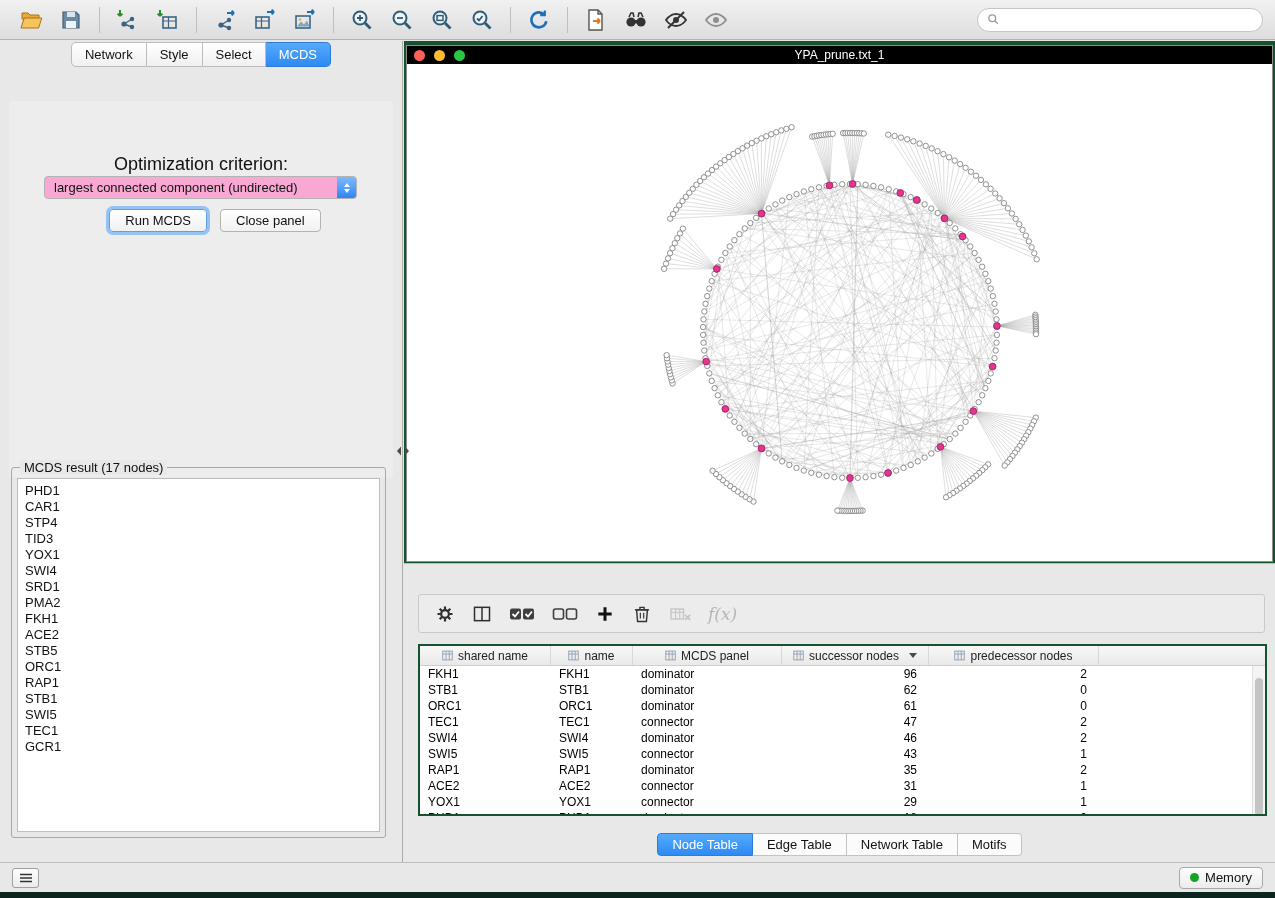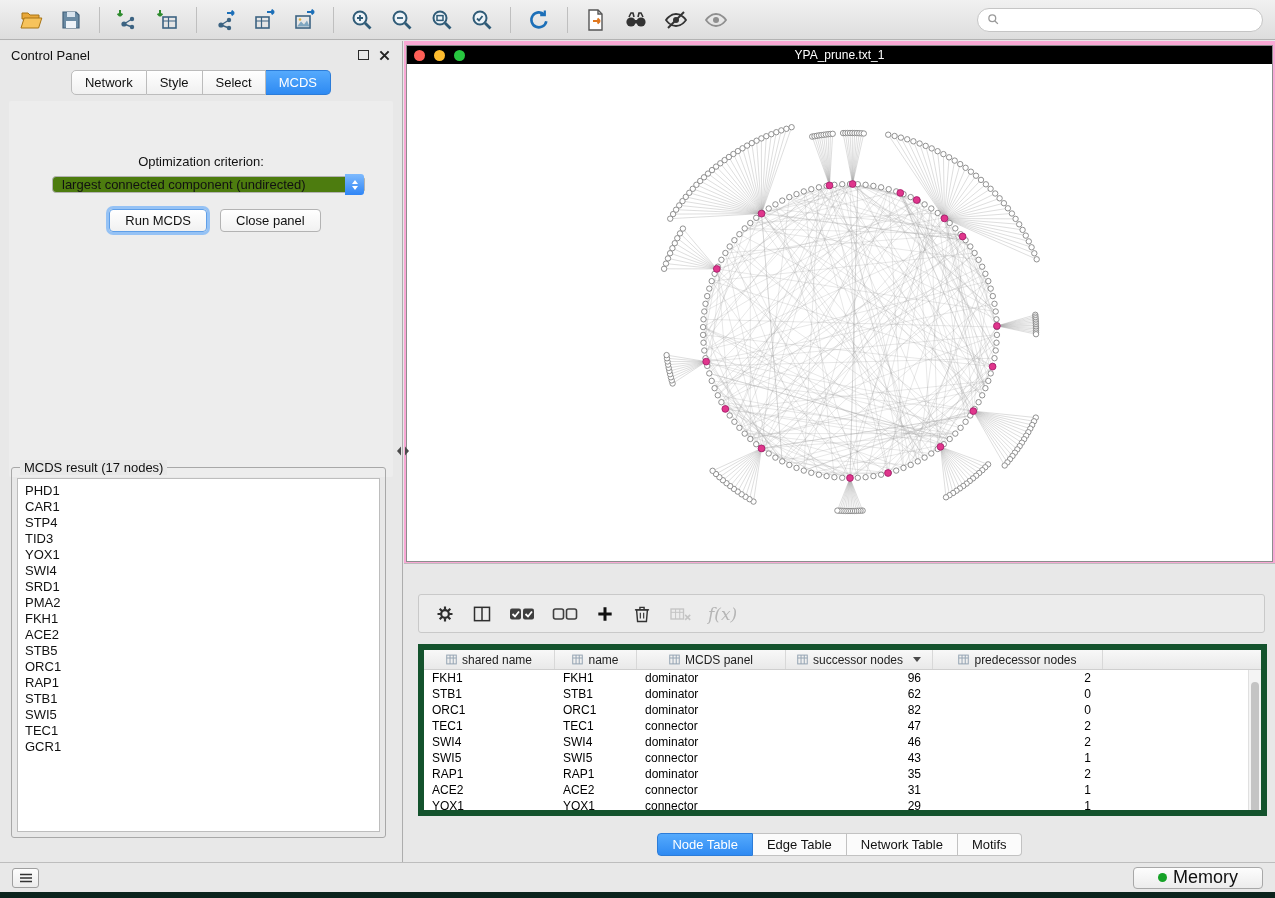--- a/index.html
+++ b/index.html
@@ -34,22 +34,22 @@
   
   .control-panel { position:absolute; left:0; top:41px; width:403px; height:821px;
     background:#e8e8e8; border-right:1px solid #adadad; }
   .cp-tabs { display:flex; justify-content:center; margin-top:1px; }
   .cp-tab { font-size:13px; padding:4px 13px; background:linear-gradient(#ffffff,#f0f0f0);
     border:1px solid #bcbcbc; border-left:none; color:#111; cursor:default; font-family:inherit; }
   .cp-tab:first-child { border-left:1px solid #bcbcbc; border-radius:5px 0 0 5px; }
   .cp-tab:last-child { border-radius:0 5px 5px 0; }
   .cp-tab.active { background:linear-gradient(#55aafd,#2e8af2); color:#fff; border-color:#2c7cd8; }
   .cp-inner { position:absolute; left:9px; right:9px; top:60px; height:376px; background:#ededed; border-radius:2px; }
-  .opt-label { position:absolute; top:113px; left:0; right:0; text-align:center; font-size:13px; color:#111; }
-  .dropdown { position:absolute; top:135px; left:52px; width:313px; height:17px; background:#4d7c0f;
+  .opt-label { position:absolute; top:113px; left:0; right:0; text-align:center; font-size:18px; color:#111; }
+  .dropdown { position:absolute; top:135px; left:44px; width:313px; height:23px; background:#f9a8d4;
     border:1px solid #b3b3b3; border-radius:4px; display:flex; align-items:center; font-size:13px;
     padding-left:9px; color:#111; cursor:default; }
   .dropdown .dd-text { flex:1; white-space:nowrap; overflow:hidden; }
   .stepper { width:19px; height:21px; border-radius:0 3px 3px 0; flex:none;
     background:linear-gradient(#7ebafd,#2f85f6); display:flex; flex-direction:column;
     align-items:center; justify-content:center; gap:2px; }
   .arr-up { width:0; height:0; border-left:3.6px solid transparent; border-right:3.6px solid transparent; border-bottom:4.2px solid #fff; }
   .arr-dn { width:0; height:0; border-left:3.6px solid transparent; border-right:3.6px solid transparent; border-top:4.2px solid #fff; }
   .cp-buttons { position:absolute; top:168px; left:0; right:0; display:flex; justify-content:center; gap:13px;margin-left:28px; }
   .btn { font-size:13px; height:23px; padding:0 15px; background:linear-gradient(#ffffff,#f1f1f1);
@@ -57,37 +57,37 @@
   .btn.focus { box-shadow:0 0 0 3px rgba(77,159,252,.55); border-color:#5f9fe8; }
   .groupbox { position:absolute; left:11px; right:16px; top:426px; bottom:24px;
     border:1px solid #a8a8a8; border-radius:3px; }
   .groupbox .legend { position:absolute; top:-8px; left:8px; background:#e8e8e8; padding:0 4px; font-size:13px; color:#111; }
   .result-list { position:absolute; left:5px; right:5px; top:10px; bottom:5px; background:#fff;
     border:1px solid #bdbdbd; overflow:hidden; padding:4px 0 0 7px; }
   .result-item { font-size:13px; line-height:16px; color:#111; }
   .collapse-handle { position:absolute; left:395px; top:443px; width:16px; height:12px; z-index:5; }
 
   
-  .right-area { position:absolute; left:404px; top:41px; right:0; height:821px; background:#f9a8d4; }
+  .right-area { position:absolute; left:404px; top:41px; right:0; height:821px; background:#14532d; }
   .net-window { position:absolute; left:2px; top:4px; right:2px; height:517px; border:1px solid #8d8d8d; background:#fff; }
   .net-titlebar { position:relative; height:18px; background:#000; display:flex; align-items:center; padding:0 7px; }
   .traffic { display:flex; gap:9px; z-index:2; }
   .light { width:11px; height:11px; border-radius:50%; border:none; padding:0; }
   .net-title { position:absolute; left:0; right:0; text-align:center; color:#fff; font-size:12px; }
   .net-canvas { position:absolute; left:0; top:18px; right:0; bottom:0; background:#fff; }
   .net-canvas svg { width:100%; height:100%; display:block; }
 
   
   .table-panel { position:absolute; left:0; top:522px; right:0; bottom:0; background:#e8e8e8; border-top:1px solid #bdbdbd; }
   .tp-toolbar { position:absolute; left:14px; right:10px; top:30px; height:39px; background:#ececec;
     border:1px solid #c9c9c9; border-radius:3px; display:flex; align-items:center; padding:0 14px; gap:13px; }
   .ticon { background:none; border:none; padding:0; display:flex; align-items:center; justify-content:center; width:24px; height:24px; }
   .ticon svg { width:20px; height:20px; }
   .fx { font-family:"DejaVu Serif", serif; font-style:italic; font-size:17px; color:#b5b5b5; }
-  .table-wrap { position:absolute; left:14px; right:8px; top:80px; bottom:46px; background:#fff; border:6px solid #14532d; overflow:hidden; }
+  .table-wrap { position:absolute; left:14px; right:8px; top:80px; bottom:46px; background:#fff; border:2px solid #14532d; overflow:hidden; }
   .thead, .tr { display:grid; grid-template-columns:131px 82px 149px 147px 170px 1fr; }
   .thead { height:20px; background:linear-gradient(#f8f8f8,#e9e9e9); border-bottom:1px solid #cfcfcf; }
   .th { display:flex; align-items:center; justify-content:center; gap:5px; font-size:12px; color:#222;
     border-right:1px solid #d8d8d8; overflow:hidden; white-space:nowrap; }
   .th.filler { border-right:none; }
   .th-ic { width:11px; height:11px; flex:none; }
   .chev { width:0; height:0; border-left:4px solid transparent; border-right:4px solid transparent; border-top:5px solid #4a4a4a; margin-left:5px; }
   .tr { height:16px; align-items:center; }
   .td { font-size:12px; padding-left:8px; color:#000; white-space:nowrap; overflow:hidden; }
   .td.num { text-align:right; padding-right:12px; }
@@ -99,21 +99,21 @@
   .tp-tab:last-child { border-radius:0 4px 4px 0; }
   .tp-tab.active { background:linear-gradient(#55aafd,#2e8af2); color:#fff; border-color:#2c7cd8; }
 
   
   .statusbar { position:absolute; left:0; bottom:0; right:0; height:30px; background:#e8e8e8;
     border-top:1px solid #bdbdbd; display:flex; align-items:center; padding:0 12px; }
   .menu-btn { width:27px; height:20px; border:1px solid #9f9f9f; border-radius:3px;
     background:linear-gradient(#fdfdfd,#ececec); display:flex; align-items:center; justify-content:center; padding:0; }
   .memory-btn { margin-left:auto; height:22px; border:1px solid #a8a8a8; border-radius:4px;
     background:linear-gradient(#fdfdfd,#ececec); display:flex; align-items:center; gap:6px;
-    padding:0 24px; font-size:18px; color:#111; font-family:inherit; }
+    padding:0 10px; font-size:13px; color:#111; font-family:inherit; }
   .mem-dot { width:9px; height:9px; border-radius:50%; background:#16a227; }
 </style>
 </head>
 <body>
 
 <div class="app">
 
   <div class="toolbar">
     <button class="tbtn">
       <svg viewBox="0 0 24 24">
@@ -242,31 +242,20 @@
     <div class="searchbox">
       <svg viewBox="0 0 16 16">
           <circle cx="6.5" cy="6.5" r="4.2" fill="none" stroke="#9a9a9a" stroke-width="1.6"></circle>
           <path d="M9.8 9.8l3.6 3.6" stroke="#9a9a9a" stroke-width="1.6"></path>
         </svg>
       <input type="text" placeholder="" style="">
     </div>
   </div>
 
   <div class="control-panel">
-    <div class="panel-header">
-      <span>Control Panel</span>
-      <span class="win-btns">
-        <button class="float-btn"></button>
-        <button class="close-btn">
-          <svg viewBox="0 0 12 12">
-              <path d="M1.5 1.5l9 9M10.5 1.5l-9 9" stroke="#222" stroke-width="2.2"></path>
-            </svg>
-        </button>
-      </span>
-    </div>
     <div class="cp-tabs" id="cp-tabs">
         <button class="cp-tab">Network</button>
         <button class="cp-tab">Style</button>
         <button class="cp-tab">Select</button>
         <button class="cp-tab active">MCDS</button>
       </div>
     <div class="cp-inner"></div>
     <div class="opt-label">Optimization criterion:</div>
     <div class="dropdown">
       <span class="dd-text">largest connected component (undirected)</span>
@@ -1148,21 +1137,21 @@
               <div class="td">STB1</div>
               <div class="td">STB1</div>
               <div class="td">dominator</div>
               <div class="td num">62</div>
               <div class="td num">0</div>
             </div>
             <div class="tr">
               <div class="td">ORC1</div>
               <div class="td">ORC1</div>
               <div class="td">dominator</div>
-              <div class="td num">82</div>
+              <div class="td num">61</div>
               <div class="td num">0</div>
             </div>
             <div class="tr">
               <div class="td">TEC1</div>
               <div class="td">TEC1</div>
               <div class="td">connector</div>
               <div class="td num">47</div>
               <div class="td num">2</div>
             </div>
             <div class="tr">

